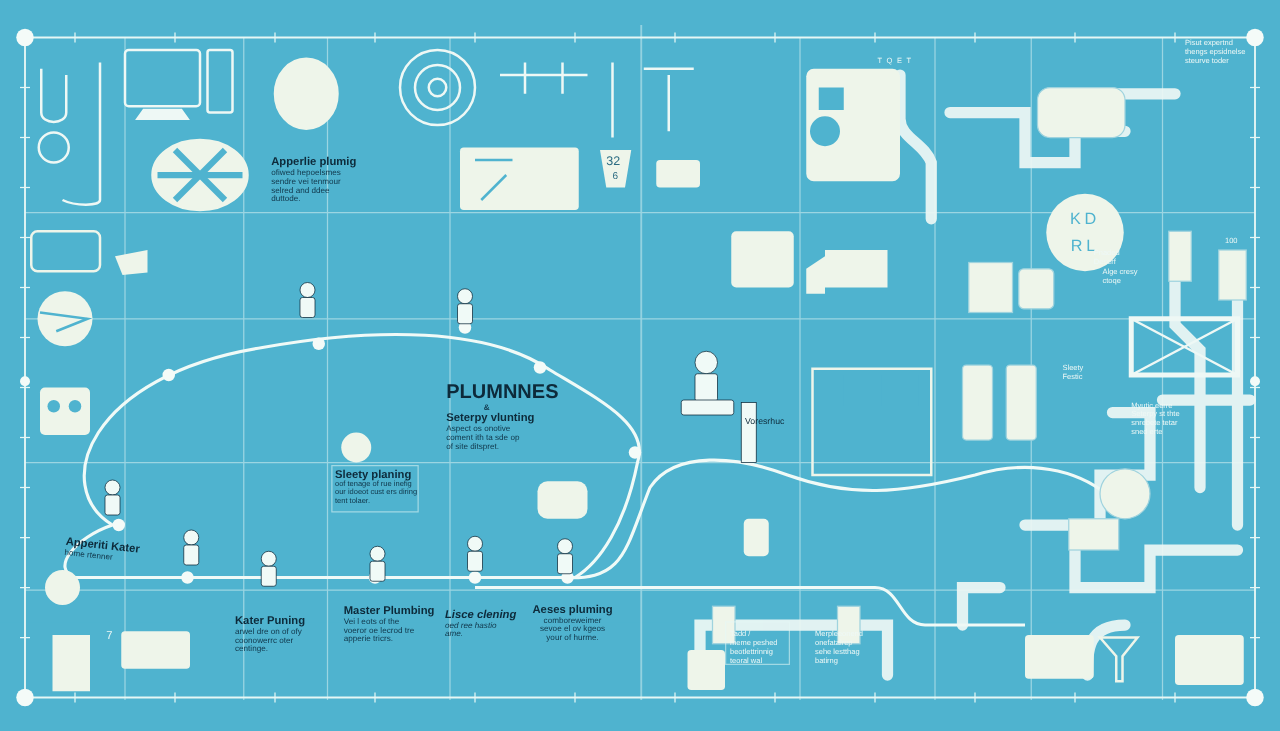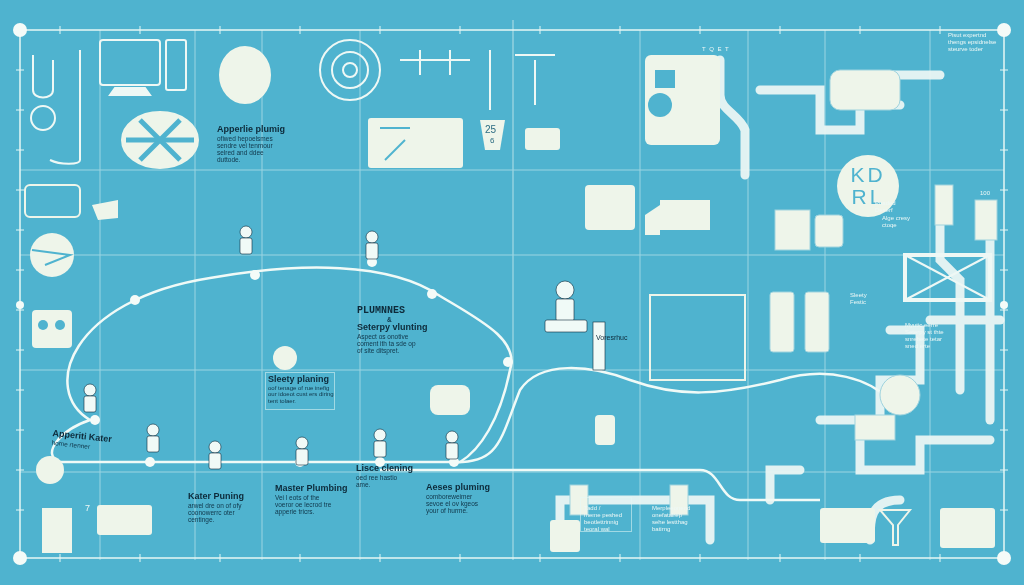--- a/index.html
+++ b/index.html
@@ -4,21 +4,21 @@
 <style>
   html,body{margin:0;padding:0;}
   body{width:1024px;height:585px;overflow:hidden;background:#4fb3cf;font-family:"Liberation Sans",sans-serif;position:relative;}
   #stage{position:absolute;left:0;top:0;width:1024px;height:498px;background:#4fb3cf;}
   svg.layer{position:absolute;left:0;top:0;}
   .lbl{position:absolute;color:#0d2a3a;line-height:1.1;}
   .lbl .t{font-weight:bold;font-size:9px;display:block;}
   .lbl .d{font-size:6.5px;display:block;color:#10364a;}
   .box{position:absolute;border:1px solid rgba(230,247,245,0.55);}
   .tiny{position:absolute;font-size:6px;color:#eef8f6;line-height:1.15;}
-  .kdrl{position:absolute;width:62px;height:62px;border-radius:50%;background:#eef5ea;color:#4fb3cf;font-size:21px;text-align:center;line-height:22px;padding-top:9px;box-sizing:border-box;letter-spacing:3px;}
+  .kdrl{position:absolute;width:62px;height:62px;border-radius:50%;background:#eef5ea;color:#4fb3cf;font-size:13px;text-align:center;line-height:22px;padding-top:9px;box-sizing:border-box;letter-spacing:3px;}
   .num25{position:absolute;font-size:10px;color:#2b6c82;}
 </style>
 </head>
 <body>
 
 <div id="stage">
 
 <svg class="layer" width="1024" height="585" viewBox="0 0 1024 585">
   <g stroke="#e6f7f5" fill="none" stroke-width="1" opacity="0.5">
 
@@ -260,21 +260,21 @@
 
 <div class="lbl" style="left:217px;top:125px;">
   <span class="t">Apperlie plumig</span>
   <span class="d" style="white-space:pre;">ofiwed hepoelsmes
 sendre vei tenmour
 selred and ddee
 duttode.</span>
 </div>
 
 <div class="lbl" style="left:357px;top:305px;text-align:left;">
-  <span class="t" style="font-size:10px;font-family:Liberation Mono, monospace;">PLUMNNES</span>
+  <span class="t" style="font-size:16px;">PLUMNNES</span>
   <span class="d" style="font-weight:bold;padding-left:30px;">&amp;</span>
   <span class="t">Seterpy vlunting</span>
   <span class="d" style="white-space:pre;">Aspect os onotive
 coment ith ta sde op
 of site ditspret.</span>
 </div>
 
 <div class="box" style="left:265px;top:372px;width:68px;height:36px;"></div>
 <div class="lbl" style="left:268px;top:375px;">
   <span class="t">Sleety planing</span>
@@ -295,41 +295,41 @@
 centinge.</span>
 </div>
 
 <div class="lbl" style="left:275px;top:484px;">
   <span class="t">Master Plumbing</span>
   <span class="d" style="white-space:pre;">Vei l eots of the
 voeror oe lecrod tre
 apperie tricrs.</span>
 </div>
 
-<div class="lbl" style="left:356px;top:464px;">
+<div class="lbl" style="left:356px;top:487px;font-style:italic;">
   <span class="t">Lisce clening</span>
   <span class="d" style="white-space:pre;">oed ree hastio
 ame.</span>
 </div>
 
-<div class="lbl" style="left:426px;top:483px;">
+<div class="lbl" style="left:426px;top:483px;text-align:center;">
   <span class="t">Aeses pluming</span>
   <span class="d" style="white-space:pre;">comboreweimer
 sevoe el ov kgeos
 your of hurme.</span>
 </div>
 
 <div class="tiny" style="left:596px;top:334px;font-size:7px;color:#0d2a3a;">Voresrhuc</div>
 
 <div class="kdrl" style="left:837px;top:155px;">
   <span>KD</span><br>
   <span>RL</span>
 </div>
 
-<div class="num25" style="left:485px;top:124px;">25</div>
+<div class="num25" style="left:485px;top:124px;">32</div>
 <div class="num25" style="left:490px;top:136px;font-size:8px;">6</div>
 <div class="tiny" style="left:85px;top:503px;font-size:9px;">7</div>
 
 <div class="tiny" style="left:948px;top:32px;white-space:pre;">Pisut expertnd
 thengs epsidnelse
 steurve toder</div>
 <div class="tiny" style="left:702px;top:46px;letter-spacing:1px;">T Q E T</div>
 <div class="tiny" style="left:980px;top:190px;">100</div>
 
 <div class="tiny" style="left:875px;top:200px;white-space:pre;">Pnaded

